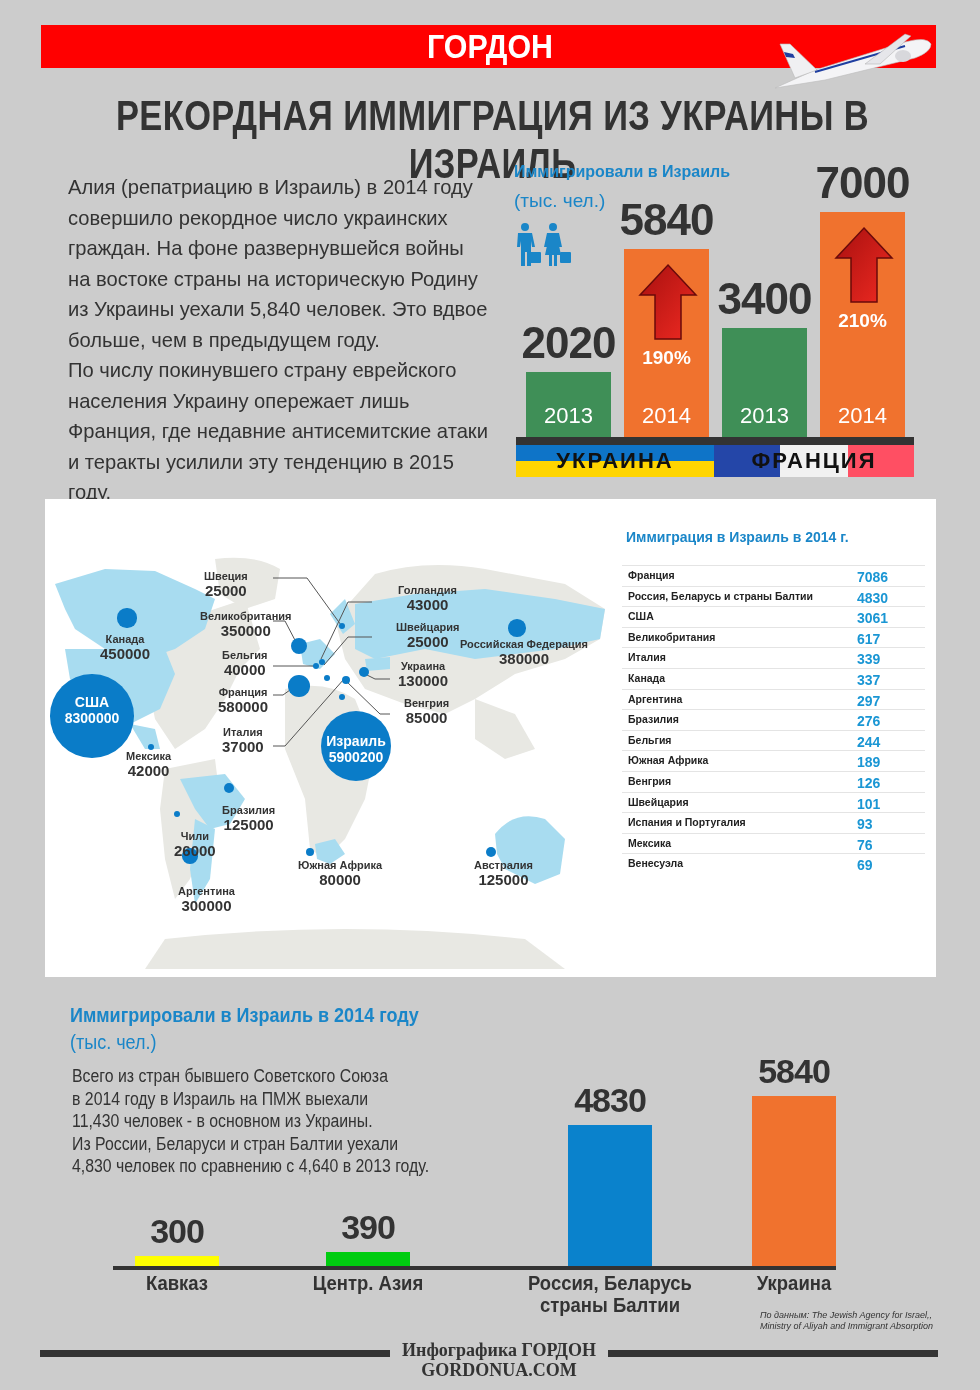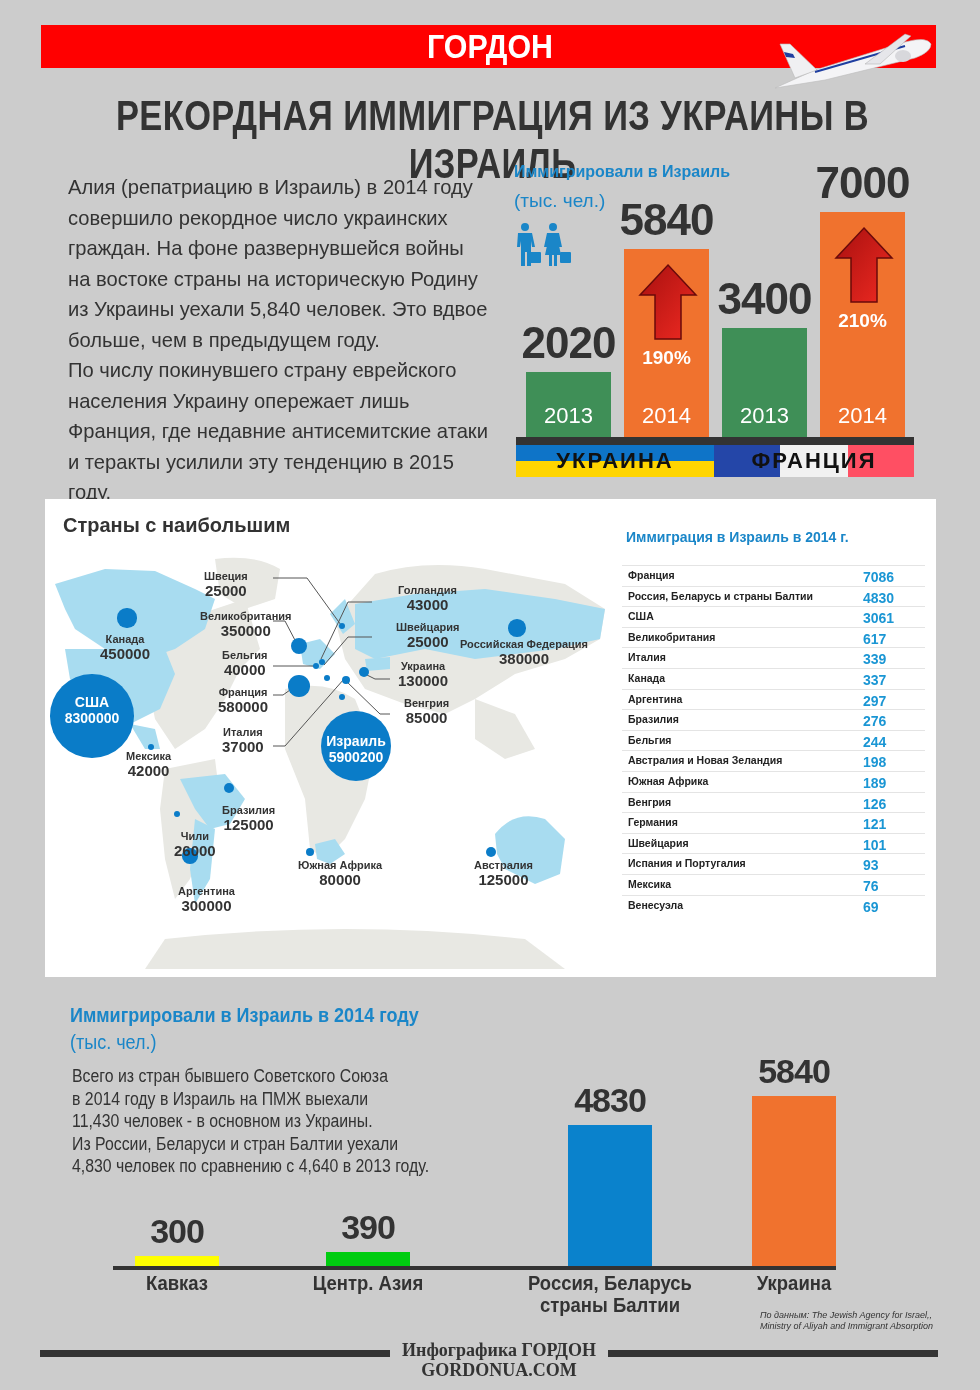--- a/index.html
+++ b/index.html
@@ -38,21 +38,21 @@
   .map-lbl { position: absolute; text-align: center; color: #333; font-weight: bold; white-space: nowrap; }
   .map-lbl .n { font-size: 11px; display: block; line-height: 13px; }
   .map-lbl .v { font-size: 15px; display: block; line-height: 16px; }
   .bubble-lbl { position: absolute; color: #fff; text-align: center; font-weight: bold; font-size: 14px; line-height: 16px; }
 
   
   #table-title { left: 626px; top: 529px; font-weight: bold; font-size: 14px; color: #1a86c8; }
   #imm-table { left: 622px; top: 565px; width: 303px; }
   .trow { position: relative; height: 20.6px; border-top: 1px solid #e4e4e4; }
   .trow .c { position: absolute; left: 6px; top: 3px; font-size: 10.5px; font-weight: bold; color: #222; }
-  .trow .v { position: absolute; right: 18px; top: 3px; font-size: 14px; font-weight: bold; color: #1a96d4; width: 44px; text-align: left; }
+  .trow .v { position: absolute; right: 24px; top: 3px; font-size: 14px; font-weight: bold; color: #1a96d4; width: 44px; text-align: left; }
 
   
   #bottom-title { left: 70px; top: 1004px; font-weight: bold; font-size: 20px; color: #1a86c8; transform: scaleX(0.9); transform-origin: left top; }
   #bottom-sub { left: 70px; top: 1031px; font-size: 20px; color: #1a86c8; transform: scaleX(0.9); transform-origin: left top; }
   #bottom-text { left: 72px; top: 1065px; width: 440px; font-size: 18px; line-height: 22.5px; color: #333; transform: scaleX(0.88); transform-origin: left top; }
   #bottom-text p { margin: 0; }
   #baseline-bottom { left: 113px; top: 1266px; width: 723px; height: 4px; background: #333; }
   .bbar { position: absolute; }
   .bbar-val { position: absolute; font-weight: bold; font-size: 34px; color: #333; text-align: center; width: 160px; letter-spacing: -1px; }
   .bbar-lbl { position: absolute; font-weight: bold; font-size: 21px; color: #333; text-align: center; width: 220px; line-height: 22px; transform: scaleX(0.88); }
@@ -136,21 +136,20 @@
 <div class="abs" id="baseline-top"></div>
 <div class="abs" id="ua-flag">
   <div class="flag-label">УКРАИНА</div>
 </div>
 <div class="abs" id="fr-flag">
   <div class="flag-label">ФРАНЦИЯ</div>
 </div>
 
 <div class="abs" id="map-panel"></div>
 <div class="abs" id="map-title">
-  <div>Страны с наибольшим</div>
 </div>
 <svg class="abs" id="map-svg" viewBox="0 0 580 478">
   <g fill="#e8e8e3">
     <path d="M330 75 Q380 60 440 70 L520 85 L560 110 L555 140 L520 160 L470 175 L430 200 L400 215 L360 205 L320 190 L300 160 L290 120 Z"></path>
     <path d="M240 190 Q280 180 310 200 L330 250 L320 300 L300 340 L280 360 L265 350 L260 300 L240 250 Z"></path>
     <path d="M430 200 L470 215 L490 250 L460 260 L430 240 Z"></path>
     <path d="M120 270 L170 260 L175 300 L160 340 L145 380 L130 400 L120 360 L115 310 Z"></path>
     <path d="M140 120 L200 100 L215 150 L195 170 L180 200 L160 230 L130 250 L110 220 L100 170 Z"></path>
     <path d="M170 60 Q210 55 235 70 L230 100 L200 110 L175 95 Z"></path>
     <path d="M120 440 Q300 420 480 440 L520 470 L100 470 Z"></path>
@@ -311,34 +310,26 @@
     </div>
     <div class="trow">
       <span class="c">Бразилия</span>
       <span class="v">276</span>
     </div>
     <div class="trow">
       <span class="c">Бельгия</span>
       <span class="v">244</span>
     </div>
     <div class="trow">
-      <span class="c">Австралия и Новая Зеландия</span>
-      <span class="v">198</span>
-    </div>
-    <div class="trow">
       <span class="c">Южная Африка</span>
       <span class="v">189</span>
     </div>
     <div class="trow">
       <span class="c">Венгрия</span>
       <span class="v">126</span>
-    </div>
-    <div class="trow">
-      <span class="c">Германия</span>
-      <span class="v">121</span>
     </div>
     <div class="trow">
       <span class="c">Швейцария</span>
       <span class="v">101</span>
     </div>
     <div class="trow">
       <span class="c">Испания и Португалия</span>
       <span class="v">93</span>
     </div>
     <div class="trow">

